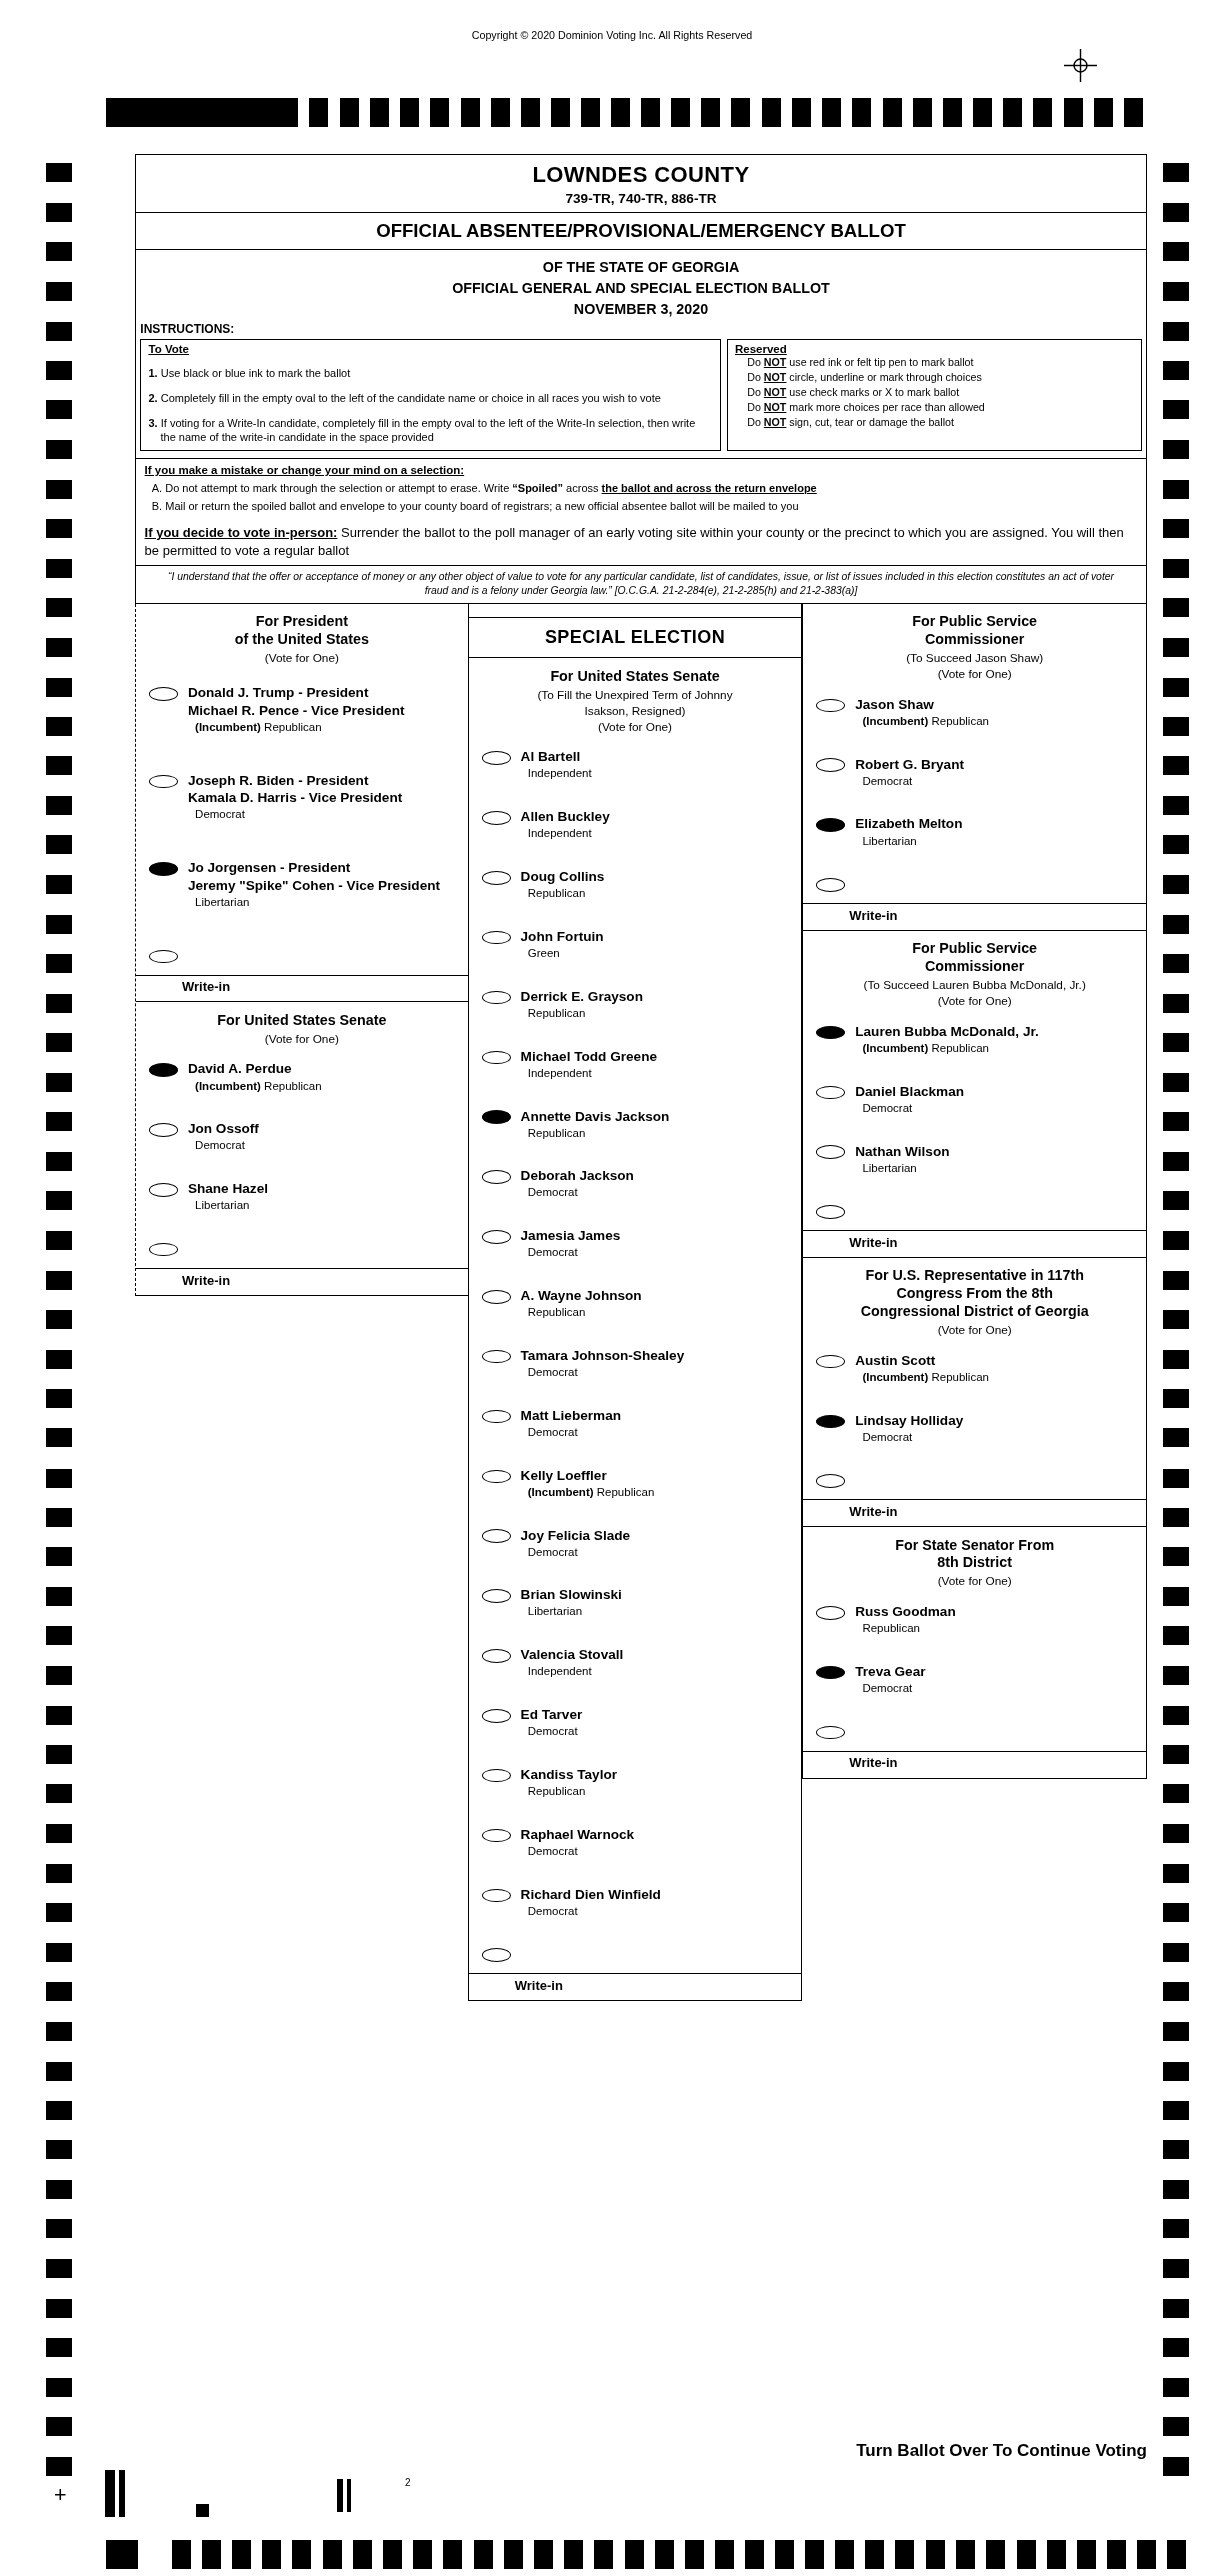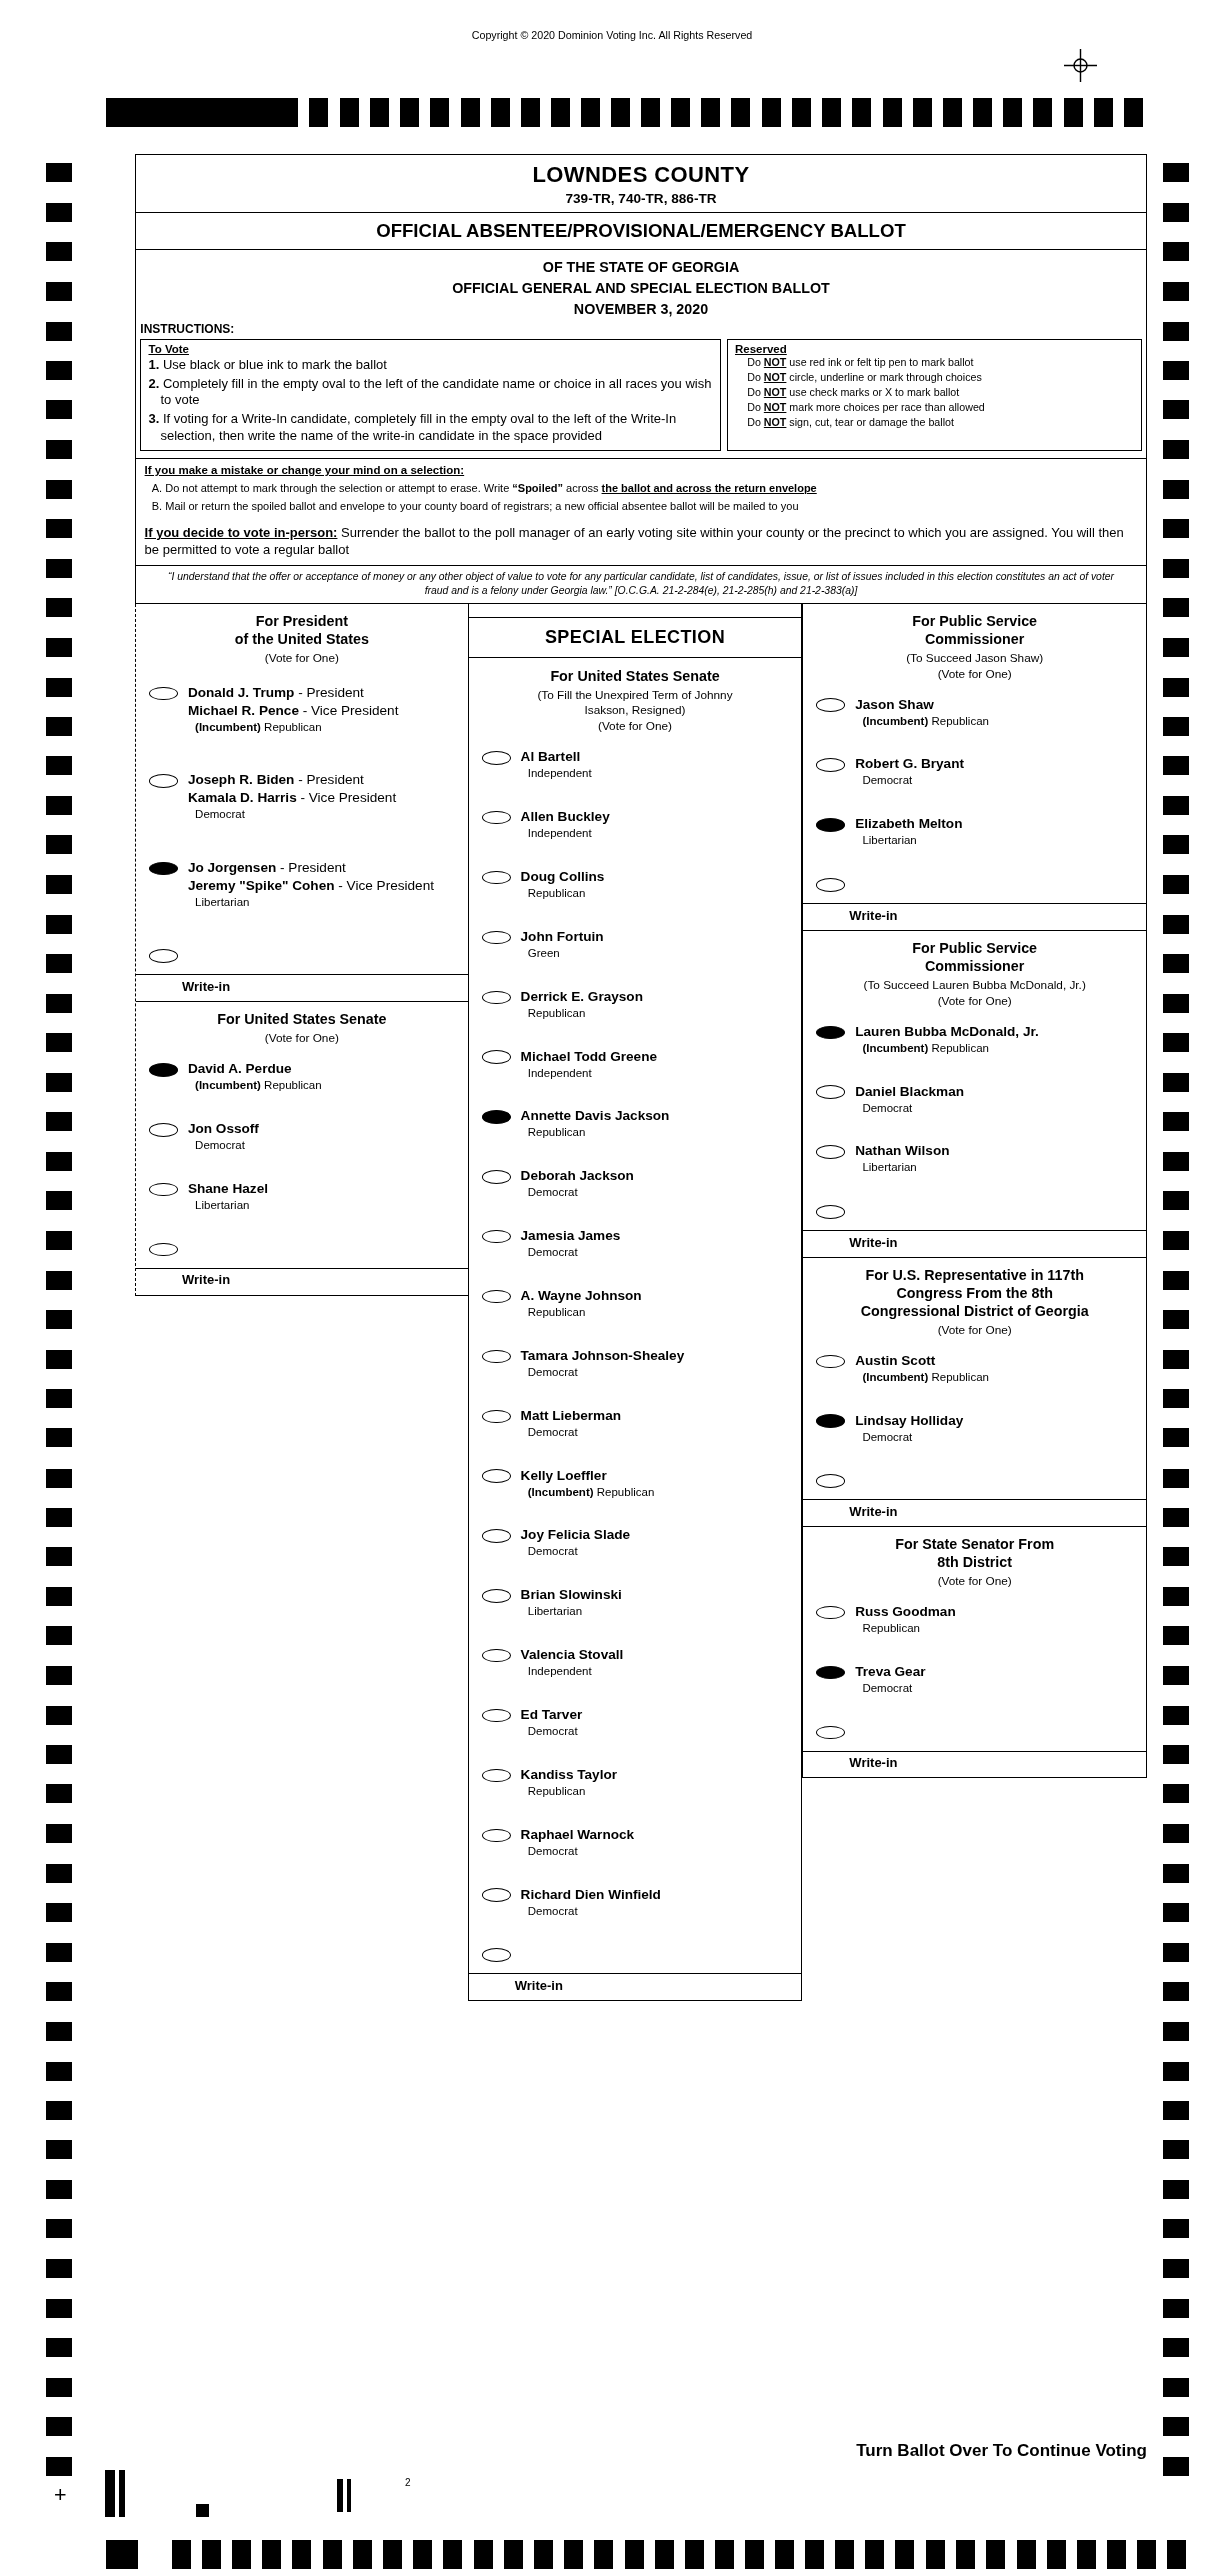--- a/index.html
+++ b/index.html
@@ -13,21 +13,21 @@
   .county-box {border-bottom:1.8px solid #000; text-align:center; padding:7.2px 0 5.7px;}
   .county {font-size:22px; font-weight:bold; letter-spacing:0.4px;}
   .precincts {font-size:13.6px; font-weight:bold; margin-top:2.9px;}
   .ballot-type {border-bottom:1.8px solid #000; text-align:center; font-size:18.6px; font-weight:bold; padding:7.2px 0;}
   .title-block {text-align:center; font-size:14.3px; font-weight:bold; padding:7.2px 0 1.4px; line-height:1.45;}
   .instructions-label {font-size:12px; font-weight:bold; padding:1.4px 4.3px 2.9px;}
   .vw-row {display:flex; gap:5.7px; padding:0 4.3px;}
   .to-vote-box {flex:0 0 58%; border:1.8px solid #000; padding:2.9px 7.2px 5.7px; box-sizing:border-box;}
   .warning-box {flex:1; border:1.8px solid #000; padding:2.9px 7.2px 5.7px; box-sizing:border-box;}
   .box-title {font-weight:bold; text-decoration:underline; font-size:11.5px;}
-  .tv-item {font-size:13px; line-height:1.28; padding-left:12px; text-indent:-12px; margin-top:2px;}
+  .tv-item {font-size:11px; line-height:1.28; padding-left:12px; text-indent:-12px; margin-top:11px;}
   .wn-item {font-size:10.7px; line-height:1.4; padding-left:21.5px; text-indent:-9.3px;}
   .mistake {margin-top:7.2px; border-top:1.8px solid #000; padding:5px 8.6px 1.4px; font-size:11px;}
   .mistake-title {font-weight:bold; text-decoration:underline; font-size:11.5px; margin-bottom:5px;}
   .mistake-a,.mistake-b {margin:2.9px 0 3.6px 7.2px; line-height:1.3;}
   b.u {text-decoration:underline;}
   .in-person {padding:5.7px 8.6px 5.7px; font-size:13px; line-height:1.35;}
   .ip-title {font-weight:bold; text-decoration:underline;}
   .legal {border-top:1.8px solid #000; font-style:italic; text-align:center; font-size:10.4px; padding:4.3px 21.5px 5.7px; line-height:1.3;}
   .contests {display:flex; align-items:flex-start;}
   .col {box-sizing:border-box;}
@@ -40,21 +40,21 @@
                    padding:9.3px 0; text-align:center; font-weight:bold; font-size:18px; letter-spacing:0.4px;}
   .contest-header {text-align:center; padding:9.3px 7.2px 1.4px;}
   .contest-title {font-weight:bold; font-size:14.3px; line-height:1.25;}
   .contest-sub {font-size:11.8px; line-height:1.35; margin-top:2.1px;}
   .candidate {display:flex; align-items:flex-start; margin:11.5px 7.2px 27px 10px;}
   .candidate.multi {margin-top:15.8px; margin-bottom:37px;}
   .oval {flex:none; width:27px; height:11.5px; border:1.8px solid #000; border-radius:50%; margin:2.9px 10px 0 2.9px; background:#fff;}
   .oval.filled {background:#000;}
   .cand-name-line {font-size:13.6px; line-height:1.3;}
   .cand-name-line .b {font-weight:bold;}
-  .cand-name-line .r {font-weight:normal;}
+  .cand-name-line .r {font-weight:bold;}
   .cand-party {font-size:11.5px; margin-left:7.2px; margin-top:1.4px; line-height:1.2;}
   .writein-oval-row {margin:8.6px 7.2px 11.5px 10px; display:flex;}
   .writein-rule {border-top:1.8px solid #000;}
   .writein-label {font-weight:bold; font-size:13px; padding:3.6px 0 7.2px 46px;}
   .turn-over {position:absolute; right:77px; top:2441px; font-size:17px; font-weight:bold;}
   .page-num {position:absolute; left:405px; top:2477px; font-size:10px;}
   .plus-mark {position:absolute; left:54px; top:2483px; font-size:21.5px; font-weight:normal;}
   .idm {position:absolute; background:#000;}
 </style>
 </head>

